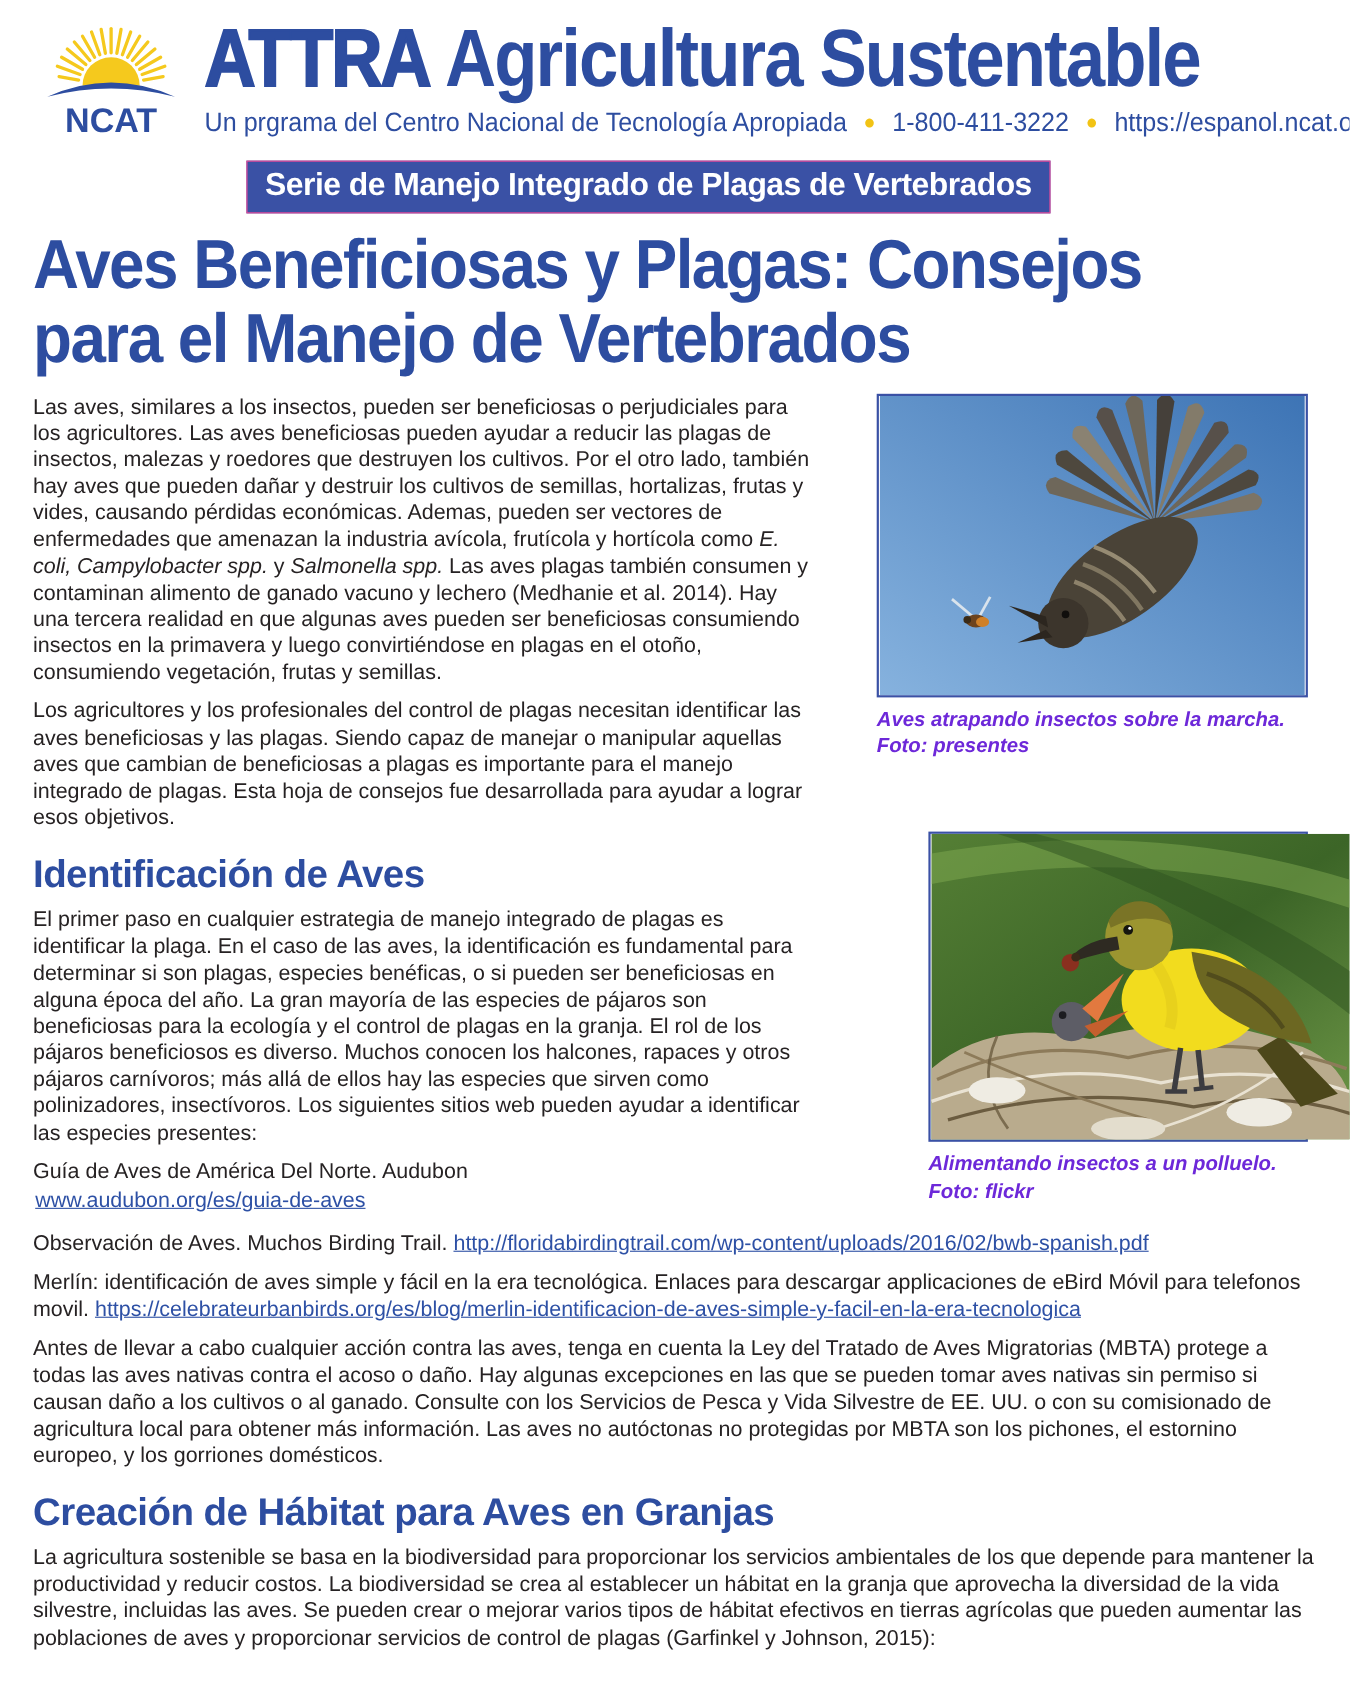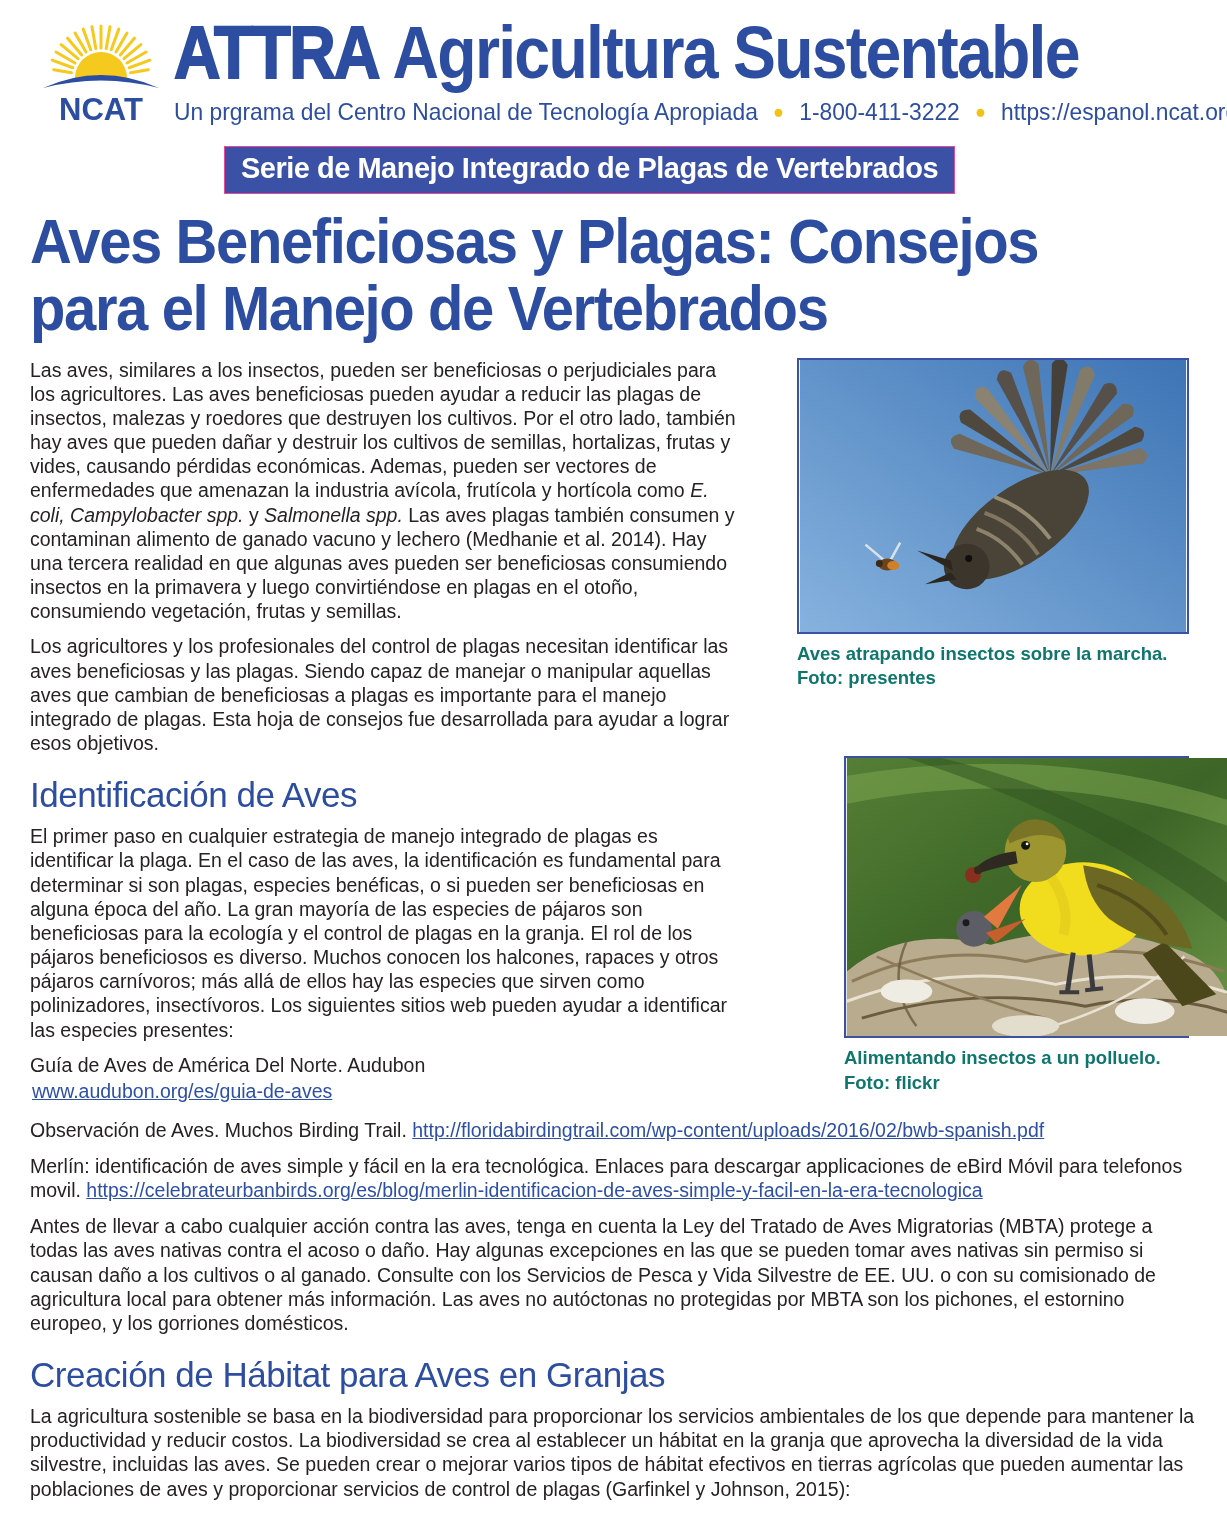--- a/index.html
+++ b/index.html
@@ -4,21 +4,21 @@
 <style>
   html,body { margin:0; padding:0; background:#ffffff; }
   .page {
     width:1227px; height:1536px; background:#ffffff; overflow:hidden;
     font-family:"Liberation Sans", sans-serif; color:#262223; position:relative;
   }
   
   .header { display:flex; align-items:flex-start; padding:16px 40px 0 36px; }
   .logo { flex:0 0 auto; }
   .logo svg { display:block; }
-  .header-text { margin-left:8px; flex:1; min-width:0; }
+  .header-text { margin-left:20px; flex:1; min-width:0; }
   .brand-line {
     white-space:nowrap; color:#2d4da0; font-weight:bold; font-size:74px;
     line-height:1.0; letter-spacing:-2px; transform:scaleX(.87); transform-origin:left top;
   }
   .brand-line .brand { -webkit-text-stroke:2px #2d4da0; margin-right:16px; }
   .tagline {
     margin-top:8px; color:#2d4da0; font-size:24px; white-space:nowrap;
     display:flex; align-items:center; gap:16px;
     transform:scaleX(.95); transform-origin:left top;
   }
@@ -34,31 +34,31 @@
     margin:14px 0 0 30px; color:#2d4da0; font-weight:bold; font-size:63px;
     line-height:1.06; letter-spacing:-1.5px; transform:scaleX(.92);
     transform-origin:left top; white-space:nowrap;
   }
   
   .content-row { display:flex; padding:16px 38px 0 30px;gap:28px; }
   .left-col { width:714px; flex:0 0 auto; }
   .right-col { margin-left:auto; width:392px; flex:0 0 auto; }
   p.body { margin:0 0 11px; font-size:19.5px; line-height:1.24; }
   .section-heading {
-    color:#2d4da0; font-weight:normal; font-size:35px; letter-spacing:-0.5px;
+    color:#2d4da0; font-weight:bold; font-size:35px; letter-spacing:-0.5px;
     margin:20px 0 9px;
   }
   a.doc-link { color:#2d50a5; }
   .resource { margin:0 0 11px; font-size:19.5px; line-height:1.33; }
   .resource .res-url { padding-left:2px; }
   
   figure { margin:0; }
   .photo-frame { border:2px solid #3a51a5; line-height:0; }
   .photo-frame svg { display:block; }
-  figcaption { font-weight:bold; font-size:18.5px; line-height:1.32; margin-top:8px; color:#0f766e; }
+  figcaption { font-weight:bold; font-style:italic; font-size:18.5px; line-height:1.32; margin-top:8px; color:#6d28d9; }
   .fig2 { margin-top:66px;margin-left:47px; }
   
   .full-section { padding:2px 30px 0 30px; }
   .full-section p.body { margin-bottom:12px; }
   .italic { font-style:italic; }
 </style>
 </head>
 <body>
 
 <div class="page">

